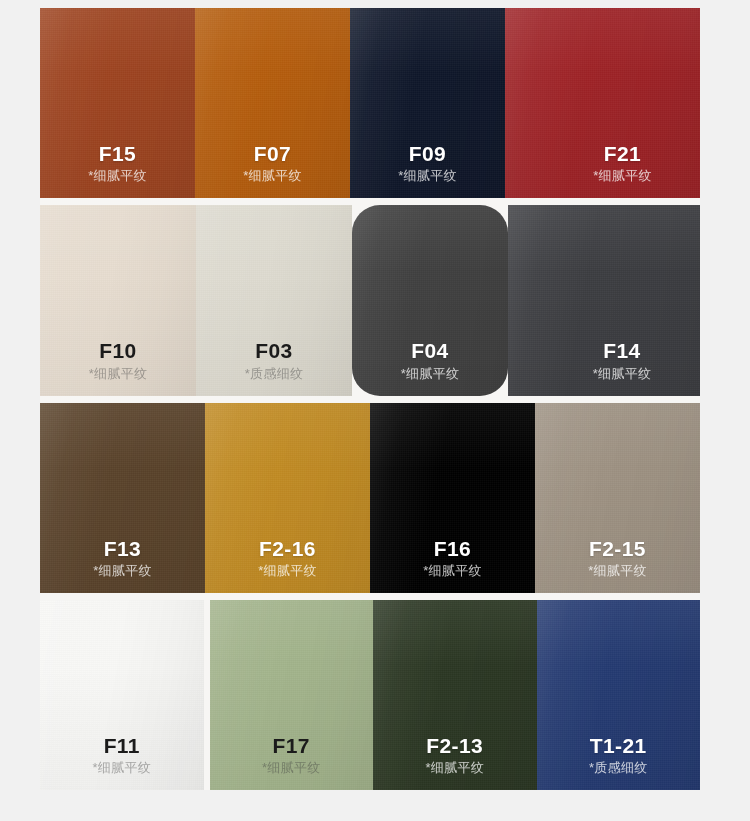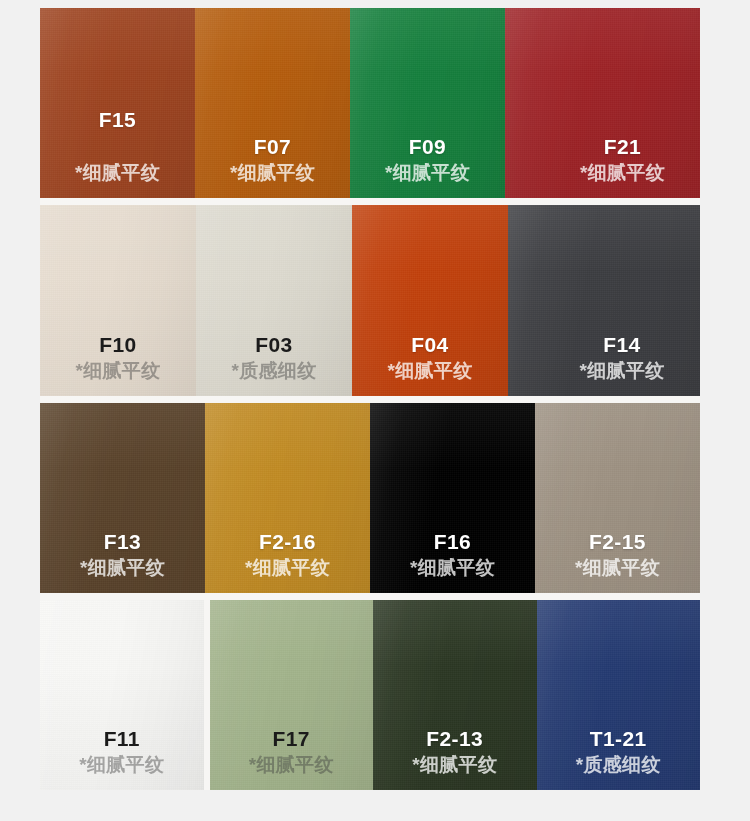--- a/index.html
+++ b/index.html
@@ -90,64 +90,64 @@
     font-size: 21px;
     font-weight: bold;
     letter-spacing: 0.4px;
     line-height: 1.1;
     margin-bottom: 4px;
   }
 
   .swatch-note {
     position: relative;
     z-index: 2;
-    font-size: 19px;
-    font-weight: bold;
+    font-size: 13px;
+    font-weight: normal;
     line-height: 1.15;
     letter-spacing: 0.3px;
   }
 
   .light .swatch-code { color: #ffffff; text-shadow: 0 1px 2px rgba(0,0,0,0.20); }
   .light .swatch-note { color: rgba(255,255,255,0.76); }
 
   .dark .swatch-code { color: #1b1b1b; }
   .dark .swatch-note { color: rgba(60,60,60,0.42); }
 </style>
 </head>
 <body style="background: rgb(241, 241, 241);">
 
 <div class="board" style="background: rgb(247, 246, 244);">
   <div class="swatch-row">
-      <div class="swatch light" style="background: rgb(158, 68, 32); gap: 27px;">
+      <div class="swatch light" style="background: rgb(158, 68, 32);">
         <div class="swatch-code">F15</div>
         <div class="swatch-note">*细腻平纹</div>
       </div>
       <div class="swatch light" style="background: rgb(181, 93, 13);">
         <div class="swatch-code">F07</div>
         <div class="swatch-note">*细腻平纹</div>
       </div>
-      <div class="swatch light" style="background: #15803d;">
+      <div class="swatch light" style="background: #0f172a;">
         <div class="swatch-code">F09</div>
         <div class="swatch-note">*细腻平纹</div>
       </div>
       <div class="swatch light" style="background: rgb(158, 34, 38); padding-left: 40px;">
         <div class="swatch-code">F21</div>
         <div class="swatch-note">*细腻平纹</div>
       </div>
     </div>
   <div class="swatch-row">
       <div class="swatch dark" style="background: rgb(231, 221, 208); align-items: center;">
         <div class="swatch-code">F10</div>
         <div class="swatch-note">*细腻平纹</div>
       </div>
       <div class="swatch dark" style="background: rgb(222, 219, 208);">
         <div class="swatch-code">F03</div>
         <div class="swatch-note">*质感细纹</div>
       </div>
-      <div class="swatch light" style="background: #c2410c;">
+      <div class="swatch light" style="background: #404040; border-radius: 28px;">
         <div class="swatch-code">F04</div>
         <div class="swatch-note">*细腻平纹</div>
       </div>
       <div class="swatch light" style="background: rgb(60, 61, 65); padding-left: 36px;">
         <div class="swatch-code">F14</div>
         <div class="swatch-note">*细腻平纹</div>
       </div>
     </div>
   <div class="swatch-row">
       <div class="swatch light" style="background: rgb(90, 67, 43);">

